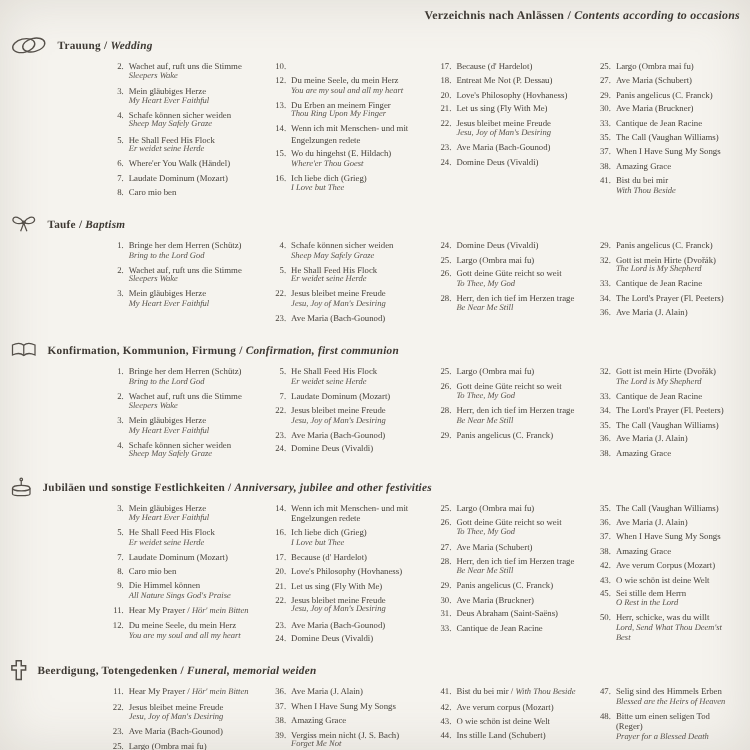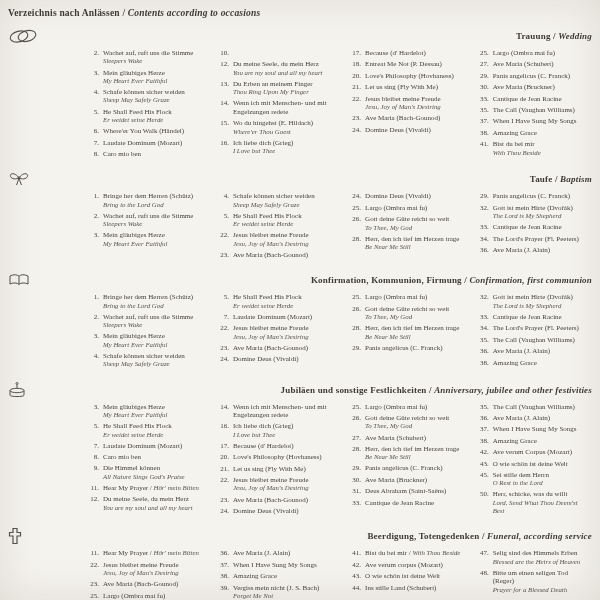--- a/index.html
+++ b/index.html
@@ -5,28 +5,28 @@
   html,body{margin:0;padding:0;}
   body{
     width:600px;height:600px;overflow:hidden;
     background:#f5f3ee;
     color:#47423b;
     font-family:"Liberation Serif","DejaVu Serif",serif;
     box-shadow:inset 0 0 40px rgba(120,110,95,.18);
   }
   .page{padding:5px 8px 0 8px;}
   .page-title{
-    text-align:left;
+    text-align:right;
     font-size:9.5px;font-weight:bold;letter-spacing:.2px;
     color:#3e3933;margin-top:3px;
   }
   .page-title .en{font-style:italic;}
   .toc-section{margin-top:10px;}
   .sec-head{
-    display:flex;justify-content:space-between;align-items:center;gap:8px;
+    display:flex;justify-content:flex-start;align-items:center;gap:8px;
     height:16px;margin-bottom:5px;color:#3e3933;
   }
   .sec-icon{display:inline-flex;align-items:center;color:#55504a;}
   .sec-title{font-size:9px;font-weight:bold;letter-spacing:.2px;white-space:nowrap;}
   .sec-title .en{font-style:italic;}
   .cols{
     display:grid;grid-template-columns:1.04fr 1.06fr 1.02fr 1fr;
     column-gap:10px;margin-left:77px;margin-right:2px;
   }
   .entry{display:flex;margin-bottom:3px;font-size:7px;line-height:1.2;}
@@ -508,21 +508,21 @@
           </div>
         </div>
       </section>
       <section class="toc-section">
         <div class="sec-head">
           <span class="sec-icon">
             <svg width="14" height="18" viewBox="0 0 14 18" fill="none" stroke="currentColor" stroke-width="1.2">
               <path d="M5 1.5 L9 1.5 L9 5.5 L12.5 5.5 L12.5 9 L9 9 L9 16.5 L5 16.5 L5 9 L1.5 9 L1.5 5.5 L5 5.5 Z"></path>
             </svg>
           </span>
-          <span class="sec-title"><span class="de">Beerdigung, Totengedenken</span><span class="sep"> / </span><span class="en">Funeral, according service</span></span>
+          <span class="sec-title"><span class="de">Beerdigung, Totengedenken</span><span class="sep"> / </span><span class="en">Funeral, memorial weiden</span></span>
         </div>
         <div class="cols">
           <div class="col">
             <div class="entry">
               <span class="num">11.</span>
               <span class="body"><span class="t">Hear My Prayer</span><span class="sep2"> / </span><span class="sub-inline">Hör' mein Bitten</span></span>
             </div>
             <div class="entry">
               <span class="num">22.</span>
               <span class="body"><span class="t">Jesus bleibet meine Freude</span><span class="sub">Jesu, Joy of Man's Desiring</span></span>

